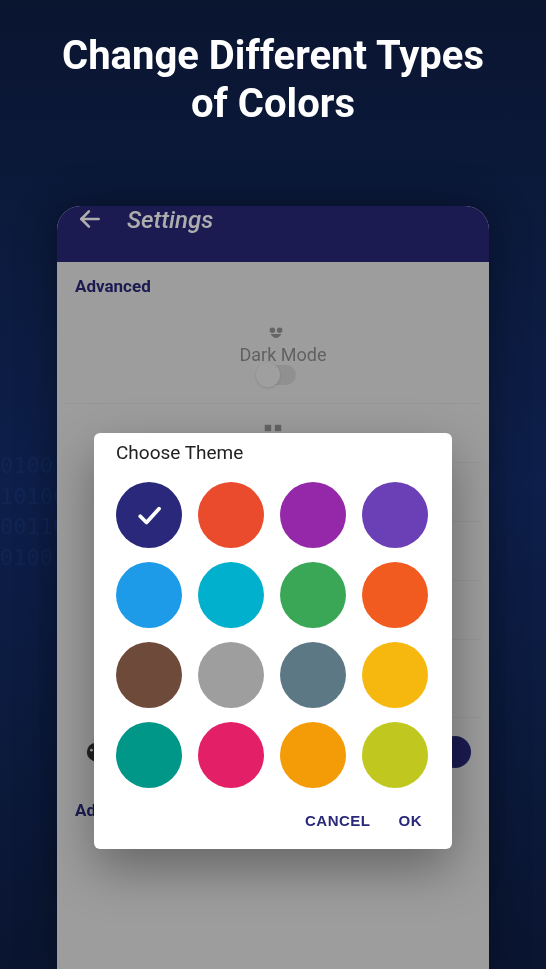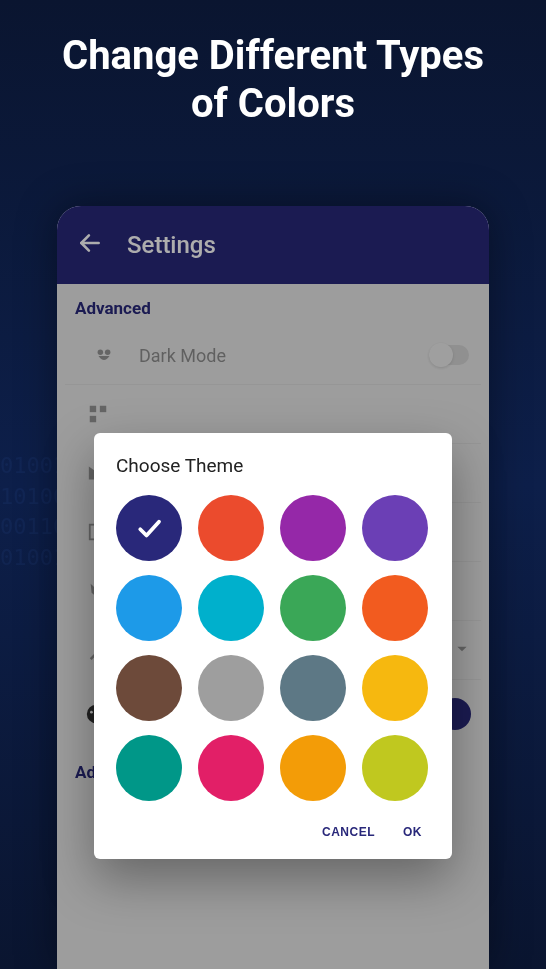--- a/index.html
+++ b/index.html
@@ -25,41 +25,42 @@
     top: 206px;
     width: 432px;
     height: 763px;
     background: #e8e8e8;
     border-radius: 24px 24px 0 0;
     overflow: hidden;
     box-shadow: 0 0 40px rgba(0,0,0,0.4);
   }
   .app-bar {
     background: #29287a;
-    height: 78px;
+    height: 56px;
     display: flex;
-    align-items: center;
     padding: 0 20px;
     gap: 24px;
+    font-style: italic;
   }
   .back-arrow { color: #fff; }
   .app-title { color: #fff; font-size: 24px; font-weight: 500; }
   .section-label {
     color: #29287a;
     font-weight: 700;
     font-size: 17px;
     padding: 14px 18px 8px;
   }
   .settings-list { padding: 0 8px; opacity: 0.45; }
   .setting-row {
     display: flex;
     align-items: center;
     padding: 18px 12px;
     border-bottom: 1px solid #d0d0d0;
     margin-left: 60px;
+    flex-direction: column;
   }
   .setting-row:first-child { margin-left: 0; padding-left: 18px; }
   .setting-icon { width: 42px; display:flex; justify-content:center; color:#333; }
   .setting-label { flex: 1; font-size: 18px; color: #222; }
   .toggle {
     width: 40px; height: 20px; background: #bdbdbd; border-radius: 10px; position: relative;
   }
   .toggle::after {
     content: ''; position: absolute; left: 0; top: -2px; width: 24px; height: 24px;
     background: #f0f0f0; border-radius: 50%; box-shadow: 0 1px 3px rgba(0,0,0,0.3);
@@ -76,41 +77,41 @@
     position: absolute; inset: 0; background: rgba(0,0,0,0.32);
   }
   .dialog {
     position: absolute;
     left: 94px;
     top: 433px;
     width: 358px;
     background: #fff;
     border-radius: 6px;
     box-shadow: 0 20px 50px rgba(0,0,0,0.35);
-    padding: 21px 22px 10px;
+    padding: 8px 22px 10px;
   }
   .dialog-title { font-size: 19px; color: #222; margin-bottom: 18px; }
   .color-grid {
     display: grid;
     grid-template-columns: repeat(4, 1fr);
     gap: 14px 14px;
     margin-bottom: 16px;
   }
   .color-dot {
     width: 66px; height: 66px; border-radius: 50%;
     display: flex; align-items: center; justify-content: center;
   }
   .color-dot.selected svg { display: block; }
   .color-dot svg { display: none; }
   .dialog-actions {
     display: flex; justify-content: flex-end; gap: 28px; padding: 8px 8px 10px;
   }
   .dialog-btn {
     background: none; border: none; color: #29287a; font-weight: 700;
-    font-size: 12px; letter-spacing: 0.5px; cursor: pointer;
+    font-size: 15px; letter-spacing: 0.5px; cursor: pointer;
   }
   .binary-bg {
     position:absolute; inset:0; opacity:0.06; color:#5b8fff; font-family:monospace;
     font-size:22px; line-height:1.4; overflow:hidden; padding-top:420px;
     white-space:pre; z-index:-1;
   }
 </style>
 </head>
 <body>
 

